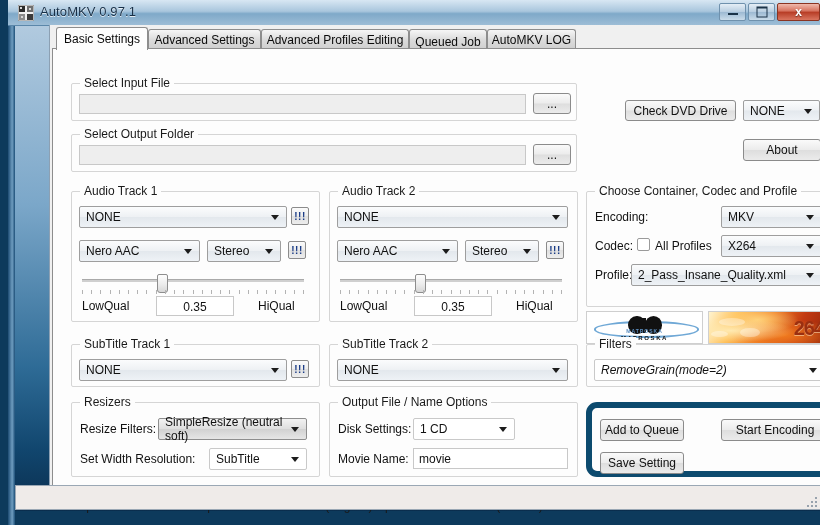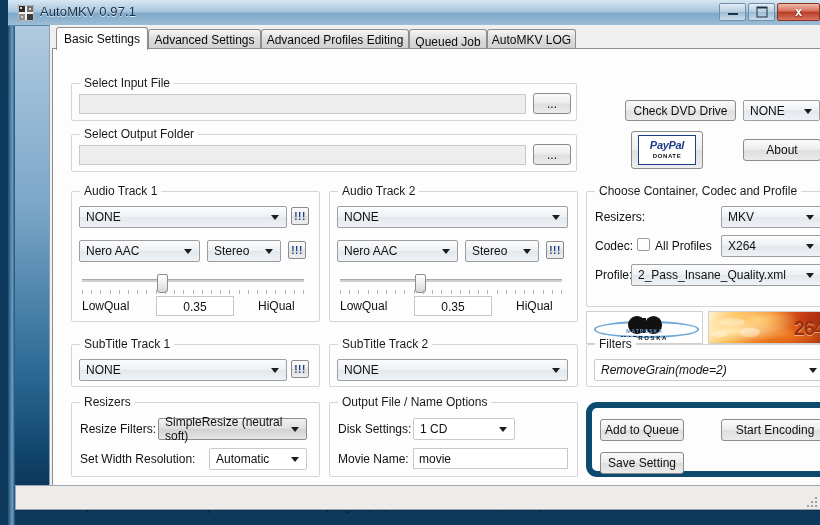--- a/index.html
+++ b/index.html
@@ -268,26 +268,20 @@
         <div class="txt" style="left:7px;top:10px;width:447px;height:20px;"></div>
         <div class="btn" style="left:461px;top:9px;width:38px;height:21px;">...</div>
       </div>
 
       <div class="btn" style="left:572px;top:51px;width:111px;height:21px;">Check DVD Drive</div>
       <div class="combo" style="left:690px;top:51px;width:77px;height:21px;">
         <span>NONE</span>
         <span class="arrow"></span>
       </div>
 
-      <div class="paypal" style="left:578px;top:82px;width:72px;height:38px;">
-        <div class="pp-in">
-          <span class="pp-top">PayPal</span>
-          <span class="pp-bot">DONATE</span>
-        </div>
-      </div>
       <div class="btn" style="left:690px;top:90px;width:78px;height:22px;">About</div>
 
       <div class="gb" style="left:18px;top:142px;width:249px;height:131px;">
         <span class="cap">Audio Track 1</span>
 
         <div class="combo" style="left:7px;top:14px;width:208px;height:22px;">
           <span>NONE</span>
           <span class="arrow"></span>
         </div>
         <div class="bang" style="left:219px;top:15px;">!!!</div>
@@ -390,21 +384,21 @@
         </div>
 
         <span class="lbl" style="left:10px;top:107px;">LowQual</span>
         <div class="txtw" style="left:84px;top:104px;width:78px;height:20px;text-align:center;">0.35</div>
         <span class="lbl" style="left:186px;top:107px;">HiQual</span>
       </div>
 
       <div class="gb" style="left:533px;top:142px;width:245px;height:116px;">
         <span class="cap">Choose Container, Codec and Profile</span>
 
-        <span class="lbl" style="left:8px;top:18px;">Resizers:</span>
+        <span class="lbl" style="left:8px;top:18px;">Encoding:</span>
         <div class="combo" style="left:134px;top:14px;width:101px;height:22px;">
           <span>MKV</span>
           <span class="arrow"></span>
         </div>
 
         <span class="lbl" style="left:8px;top:47px;">Codec:</span>
         <div class="cbx" style="left:50px;top:46px;"></div>
         <span class="lbl" style="left:68px;top:47px;">All Profiles</span>
         <div class="combo" style="left:134px;top:43px;width:101px;height:22px;">
           <span>X264</span>
@@ -461,21 +455,21 @@
 
       <div class="gb" style="left:18px;top:353px;width:249px;height:75px;">
         <span class="cap">Resizers</span>
         <span class="lbl" style="left:8px;top:19px;">Resize Filters:</span>
         <div class="combo grey" style="left:86px;top:15px;width:149px;height:22px;">
           <span>SimpleResize (neutral soft)</span>
           <span class="arrow"></span>
         </div>
         <span class="lbl" style="left:8px;top:49px;">Set Width Resolution:</span>
         <div class="combo flat" style="left:137px;top:45px;width:98px;height:22px;">
-          <span>Automatic</span>
+          <span>SubTitle</span>
           <span class="arrow"></span>
         </div>
       </div>
 
       <div class="gb" style="left:276px;top:353px;width:249px;height:75px;">
         <span class="cap">Output File / Name Options</span>
         <span class="lbl" style="left:8px;top:19px;">Disk Settings:</span>
         <div class="combo flat" style="left:83px;top:15px;width:102px;height:22px;">
           <span>1 CD</span>
           <span class="arrow"></span>

